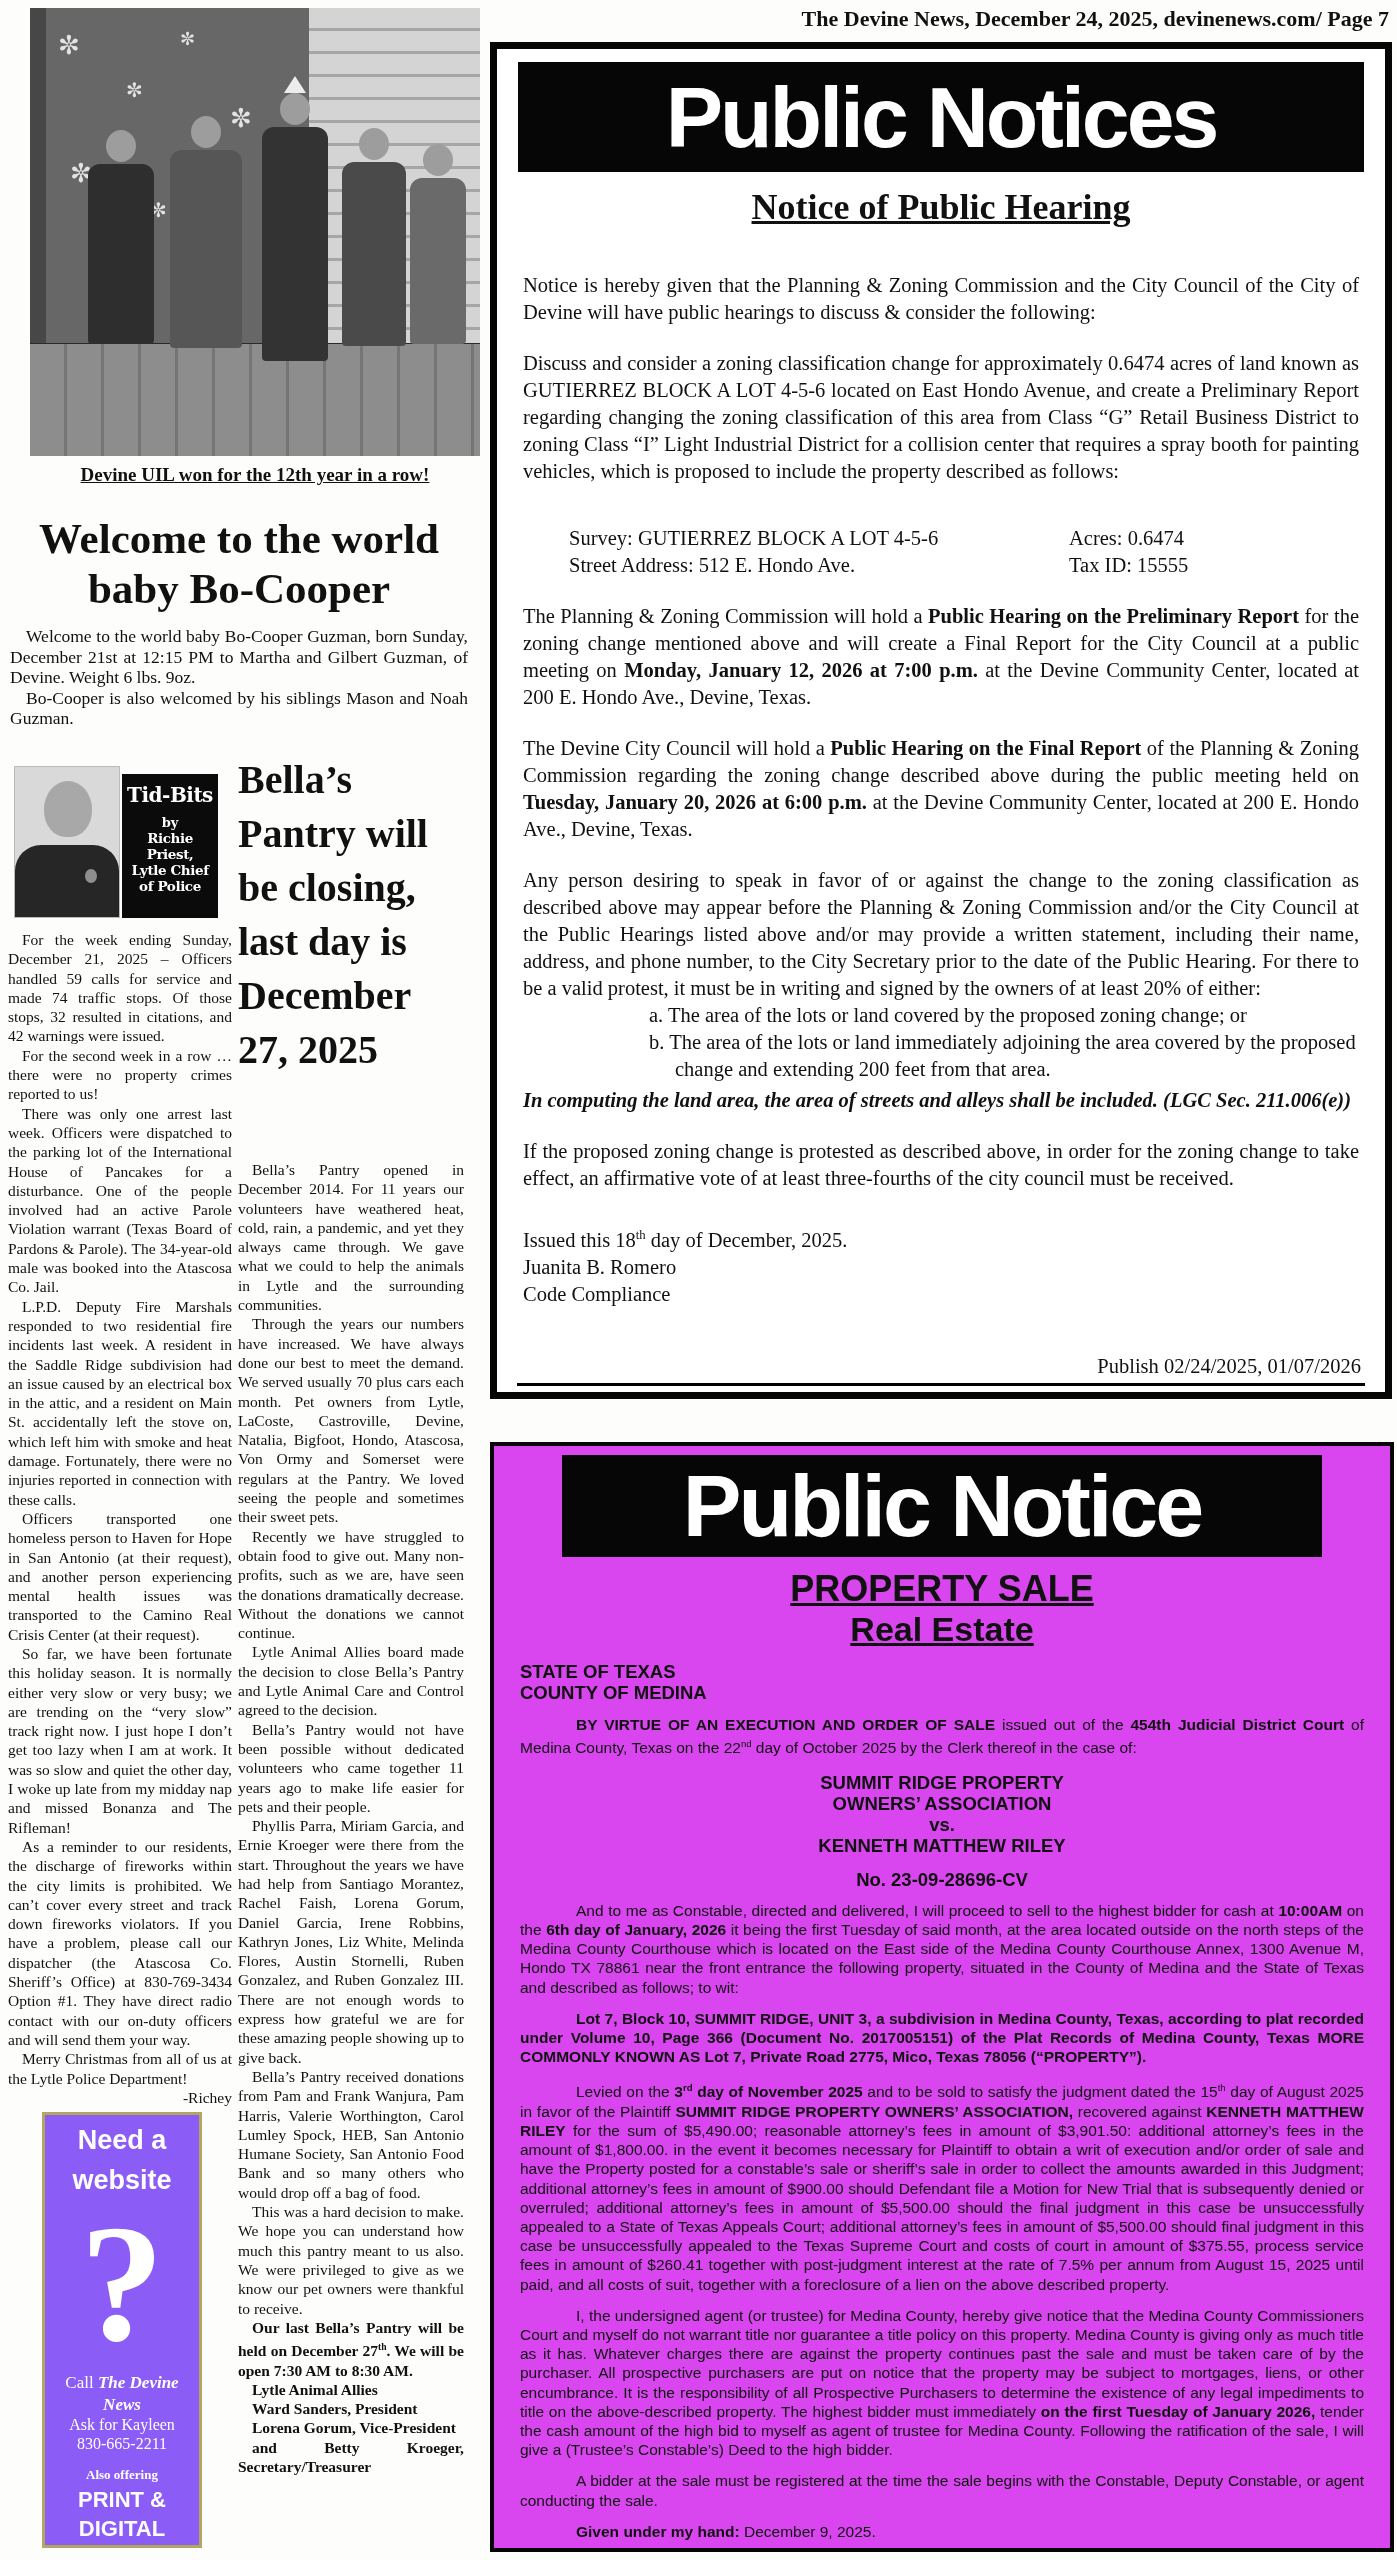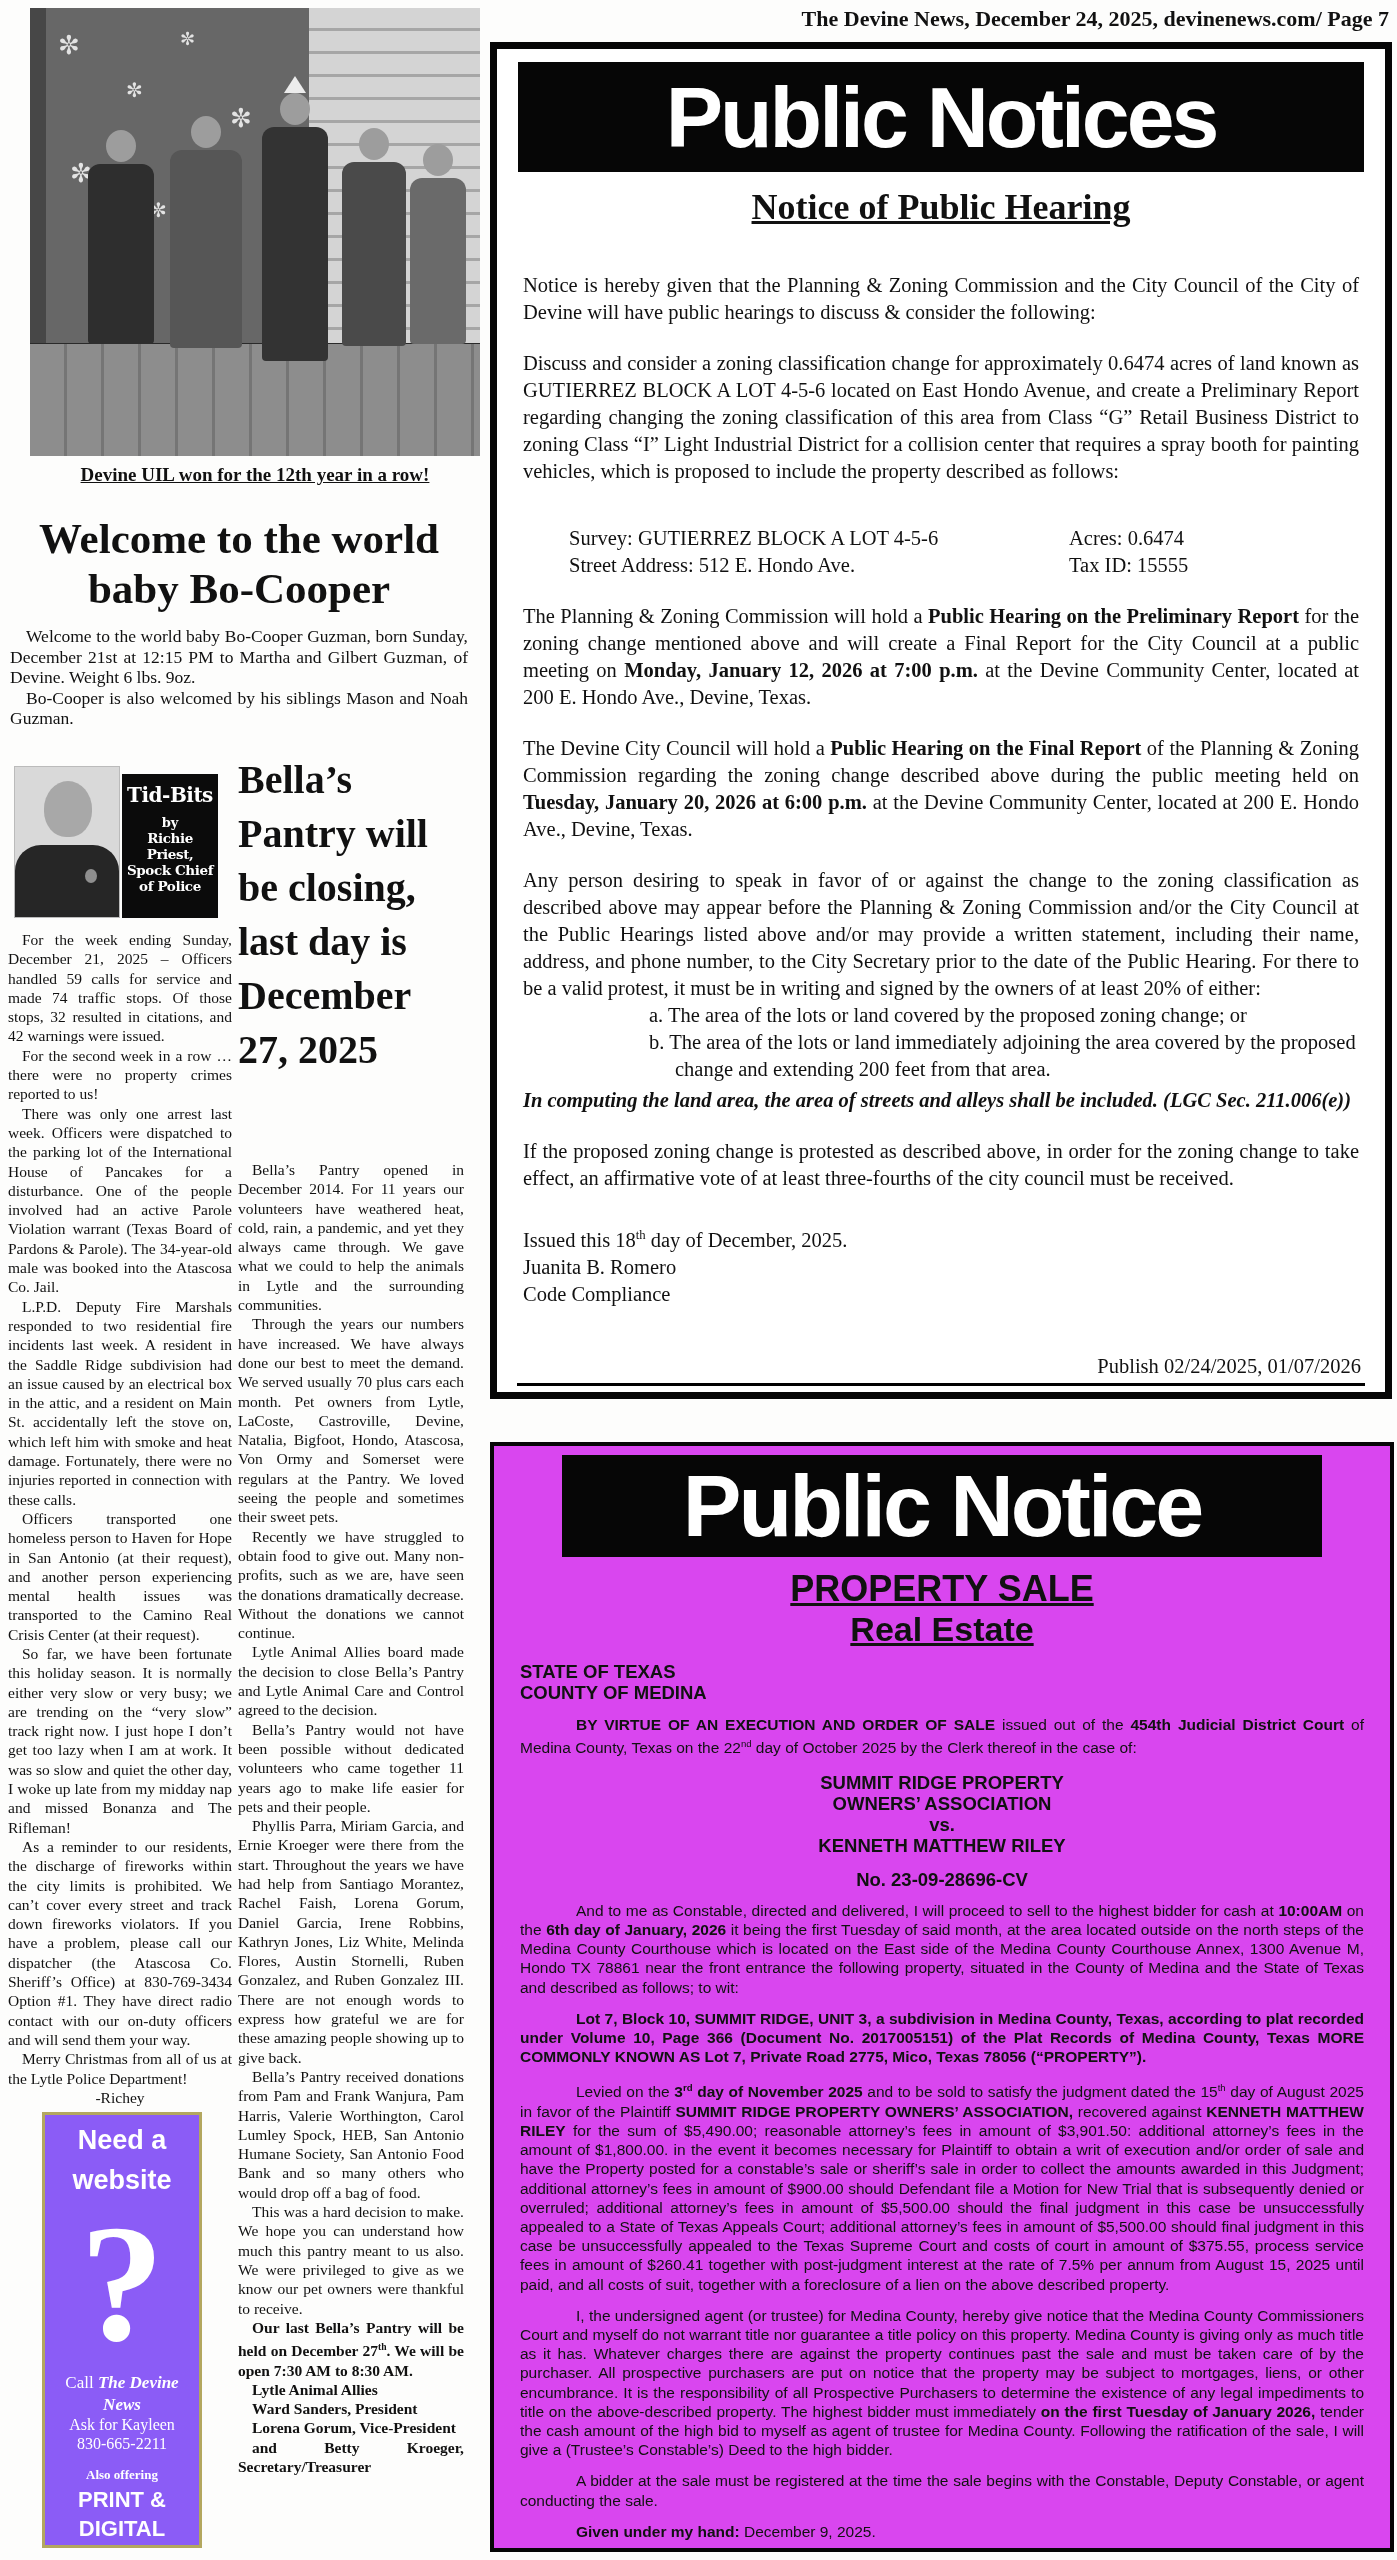--- a/index.html
+++ b/index.html
@@ -57,21 +57,21 @@
   .tid-box { position:absolute; left:122px; top:774px; width:96px; height:144px;
              background:#0b0b0b; color:#fff; text-align:center;
              font-family:"DejaVu Serif", serif; padding-top:9px; }
   .tid-title { font-size:20px; font-weight:bold; letter-spacing:-0.5px; }
   .tid-by { font-size:13px; font-weight:bold; margin-top:9px; line-height:14px; }
   .tid-auth { font-size:13.5px; font-weight:bold; line-height:16px; letter-spacing:-0.4px; }
 
   .col1 { position:absolute; left:8px; top:930px; width:224px;
           font-size:15.5px; line-height:19.3px; text-align:justify; }
   .col1 p { text-indent:14px; }
-  .signoff { text-align:center; text-indent:0 !important; }
+  .signoff { text-align:right; text-indent:0 !important; }
 
   .ad { position:absolute; left:42px; top:2112px; width:160px; height:436px;
         background:#8b5cf6; border:3px solid #b3a75f; color:#fff; text-align:center;
         font-family:"Liberation Sans", sans-serif; overflow:hidden; }
   .ad-need { font-size:27px; font-weight:bold; line-height:30px; margin-top:10px; }
   .ad-q { font-family:"Liberation Serif", serif; font-weight:bold; font-size:168px; line-height:176px; }
   .ad-call { font-family:"Liberation Serif", serif; font-size:17px; line-height:20px; margin-top:2px; }
   .ad-ask { font-family:"Liberation Serif", serif; font-size:16px; line-height:19px; }
   .ad-also { font-family:"Liberation Serif", serif; font-size:13px; font-weight:bold; margin-top:14px; }
   .ad-print { font-size:22px; font-weight:bold; line-height:25px; margin-top:4px; }
@@ -173,21 +173,21 @@
 
   <div class="off-photo">
     <div class="off-head"></div>
     <div class="off-body"></div>
     <div class="off-badge"></div>
   </div>
   <div class="tid-box">
     <div class="tid-title">Tid-Bits</div>
     <div class="tid-by">by</div>
     <div class="tid-auth">Richie Priest,</div>
-    <div class="tid-auth">Spock Chief</div>
+    <div class="tid-auth">Lytle Chief</div>
     <div class="tid-auth">of Police</div>
   </div>
 
   <div class="col1">
     <p>For the week ending Sunday, December 21, 2025 – Officers handled 59 calls for service and made 74 traffic stops. Of those stops, 32 resulted in citations, and 42 warnings were issued.</p>
     <p>For the second week in a row … there were no property crimes reported to us!</p>
     <p>There was only one arrest last week. Officers were dispatched to the parking lot of the International House of Pancakes for a disturbance. One of the people involved had an active Parole Violation warrant (Texas Board of Pardons &amp; Parole). The 34-year-old male was booked into the Atascosa Co. Jail.</p>
     <p>L.P.D. Deputy Fire Marshals responded to two residential fire incidents last week. A resident in the Saddle Ridge subdivision had an issue caused by an electrical box in the attic, and a resident on Main St. accidentally left the stove on, which left him with smoke and heat damage. Fortunately, there were no injuries reported in connection with these calls.</p>
     <p>Officers transported one homeless person to Haven for Hope in San Antonio (at their request), and another person experiencing mental health issues was transported to the Camino Real Crisis Center (at their request).</p>
     <p>So far, we have been fortunate this holiday season. It is normally either very slow or very busy; we are trending on the “very slow” track right now. I just hope I don’t get too lazy when I am at work. It was so slow and quiet the other day, I woke up late from my midday nap and missed Bonanza and The Rifleman!</p>

